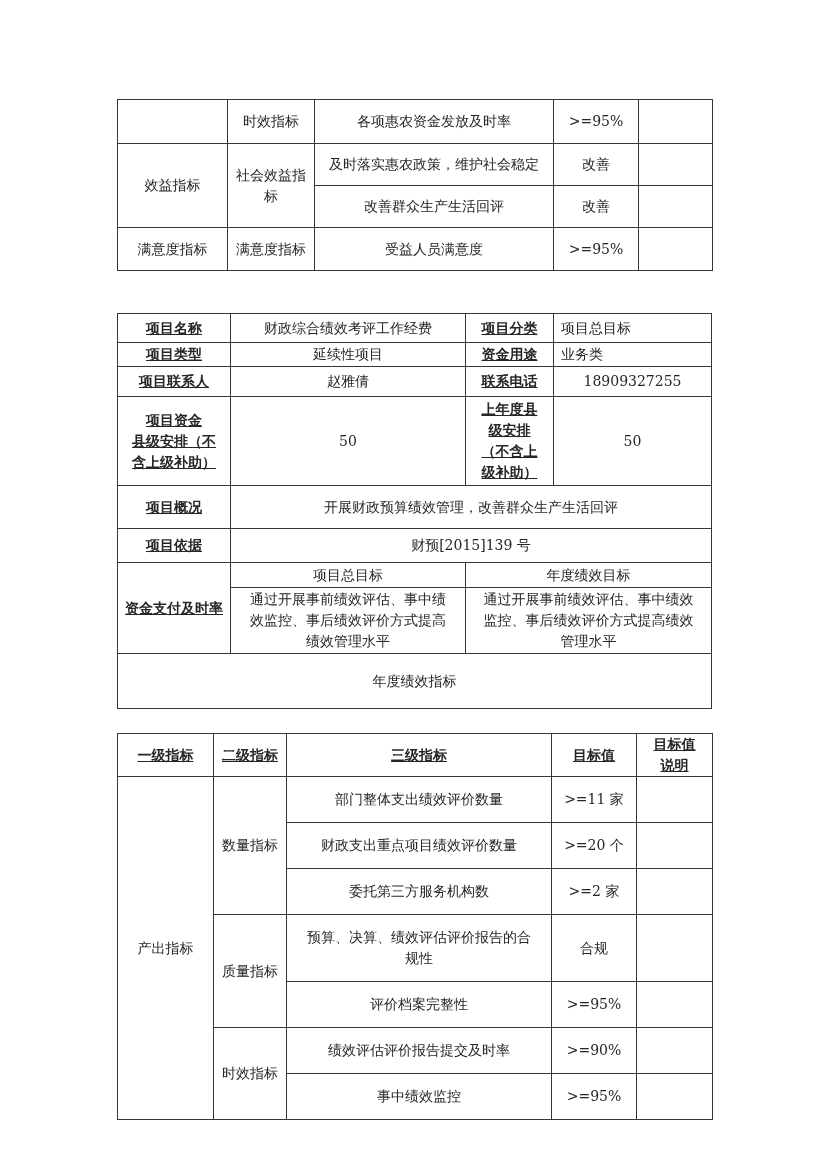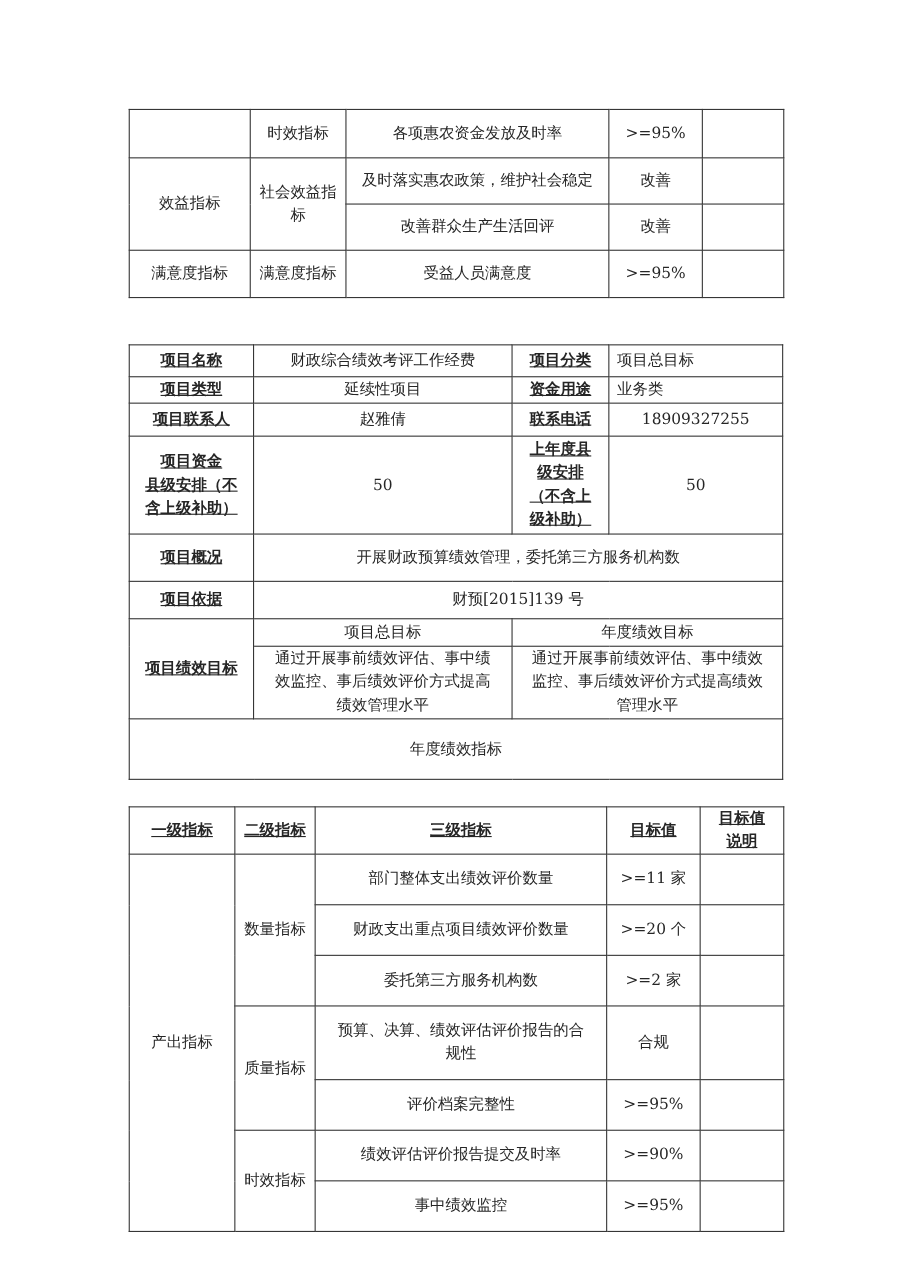--- a/index.html
+++ b/index.html
@@ -102,28 +102,28 @@
   </tr>
   <tr style="height:89px">
     <td class="b pre">项目资金
 县级安排（不含上级补助）</td>
     <td>50</td>
     <td class="b narrow">上年度县级安排（不含上级补助）</td>
     <td>50</td>
   </tr>
   <tr style="height:43px">
     <td class="b">项目概况</td>
-    <td colspan="3">开展财政预算绩效管理，委托第三方服务机构数</td>
+    <td colspan="3">开展财政预算绩效管理，改善群众生产生活回评</td>
   </tr>
   <tr style="height:34px">
     <td class="b">项目依据</td>
     <td colspan="3">财预[2015]139 号</td>
   </tr>
   <tr style="height:25px">
-    <td rowspan="2" class="b">项目绩效目标</td>
+    <td rowspan="2" class="b">资金支付及时率</td>
     <td>项目总目标</td>
     <td colspan="2">年度绩效目标</td>
   </tr>
   <tr style="height:66px">
     <td class="goalL">通过开展事前绩效评估、事中绩效监控、事后绩效评价方式提高绩效管理水平</td>
     <td colspan="2" class="goalR">通过开展事前绩效评估、事中绩效监控、事后绩效评价方式提高绩效管理水平</td>
   </tr>
   <tr style="height:55px">
     <td colspan="4">年度绩效指标</td>
   </tr>

